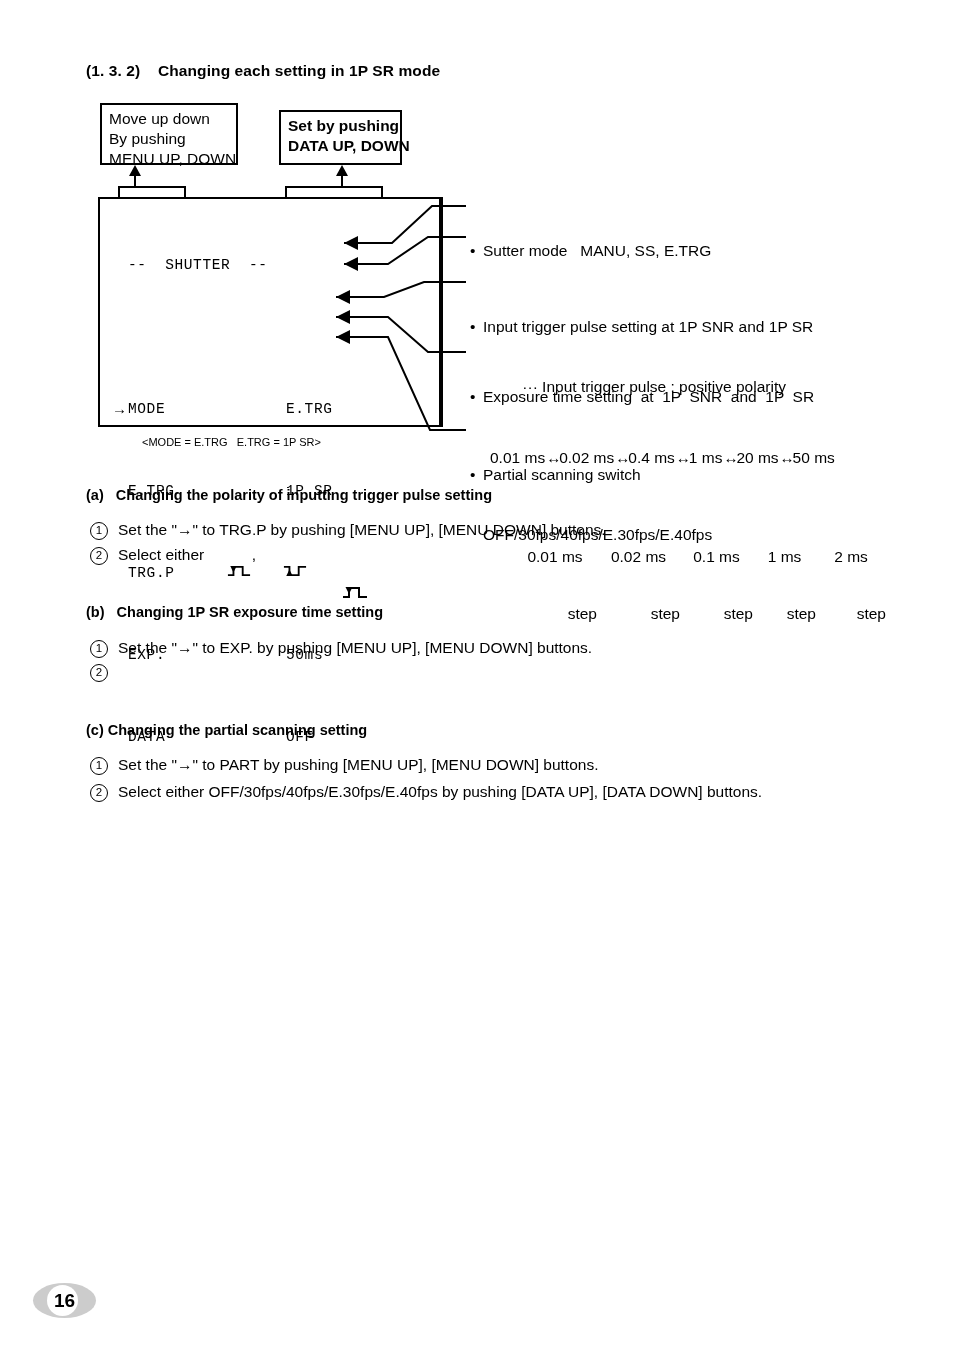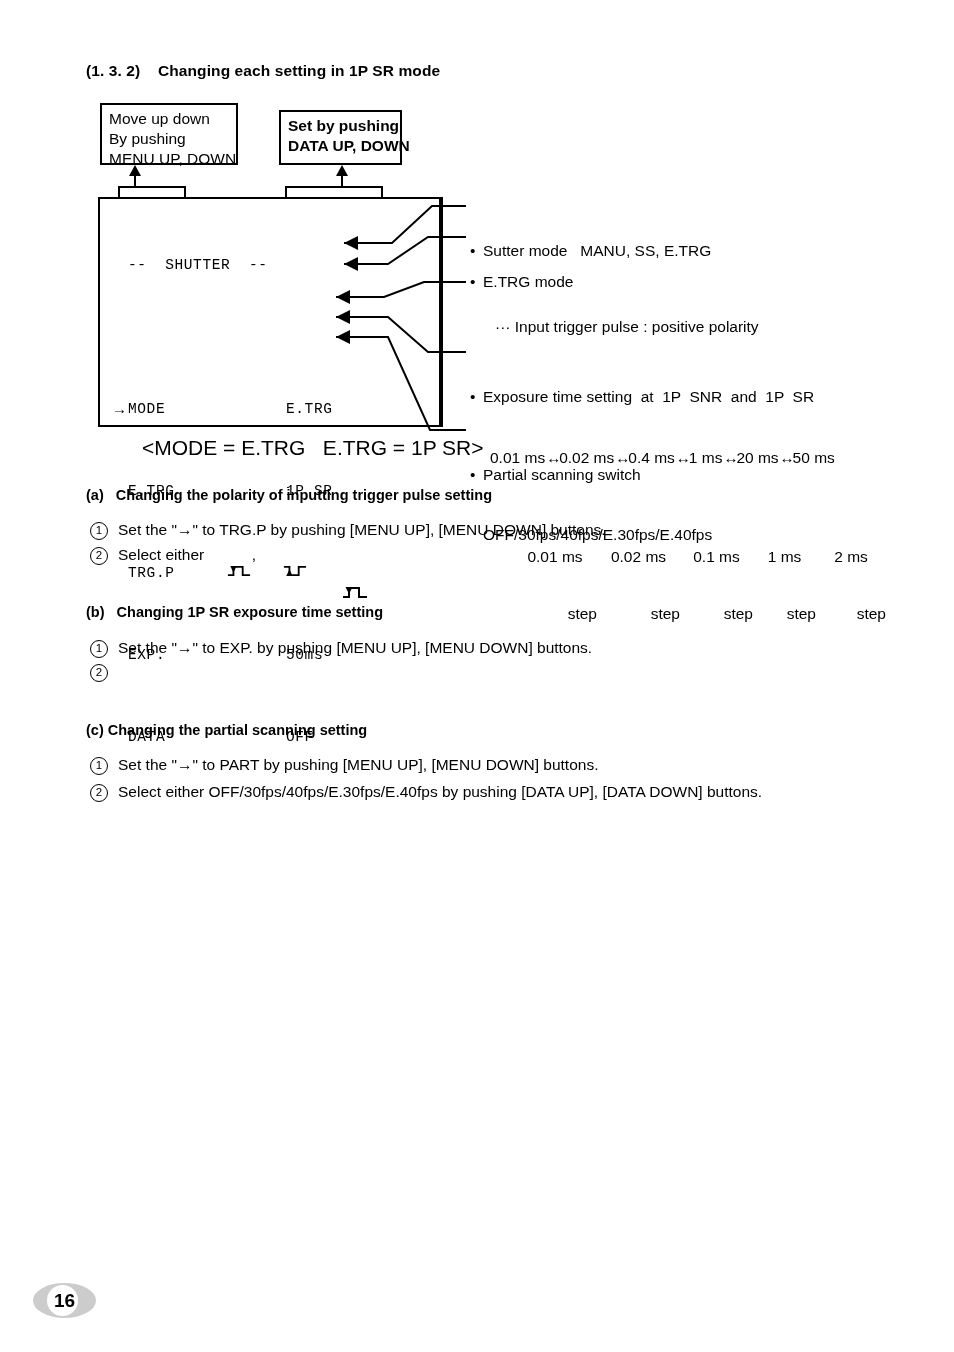--- a/index.html
+++ b/index.html
@@ -91,21 +91,21 @@
   
   #rail {
     left: 439px; top: 197px;
     width: 4px; height: 230px;
     background: #000;
   }
 
   
   #screen-caption {
     left: 142px; top: 436px;
-    font-size: 21px;
+    font-size: 11px;
     white-space: pre;
     text-align: right;
   }
 
   
   #leaders {
     left: 0; top: 0; width: 954px; height: 1352px;
     pointer-events: none;
   }
 
@@ -303,24 +303,24 @@
     <polygon points="336,317 350,310 350,324"></polygon>
     <polygon points="336,337 350,330 350,344"></polygon>
   </g>
 </svg>
 
 <div class="abs annot" id="annot-shutter">
   <div class="bullet-line">Sutter mode   MANU, SS, E.TRG</div>
 </div>
 
 <div class="abs annot" id="annot-etrg">
-  <div class="bullet-line">E.TRG mode</div>
 </div>
 
 <div class="abs annot" id="annot-trigger">
+  <div class="bullet-line">Input trigger pulse setting at 1P SNR and 1P SR</div>
   <div class="polarity-row">
     <svg width="26" height="15" viewBox="0 0 26 15" style="margin-right:7px;">
       <path d="M1 12 H7 V3 H17 V12 H25" stroke="#000" stroke-width="2" fill="none"></path>
       <path d="M7 9 L3.5 2 L10.5 2 Z" fill="#000"></path>
     </svg>
     <span class="polarity-text">··· Input trigger pulse : positive polarity</span>
   </div>
 </div>
 
 <div class="abs annot" id="annot-exposure">

